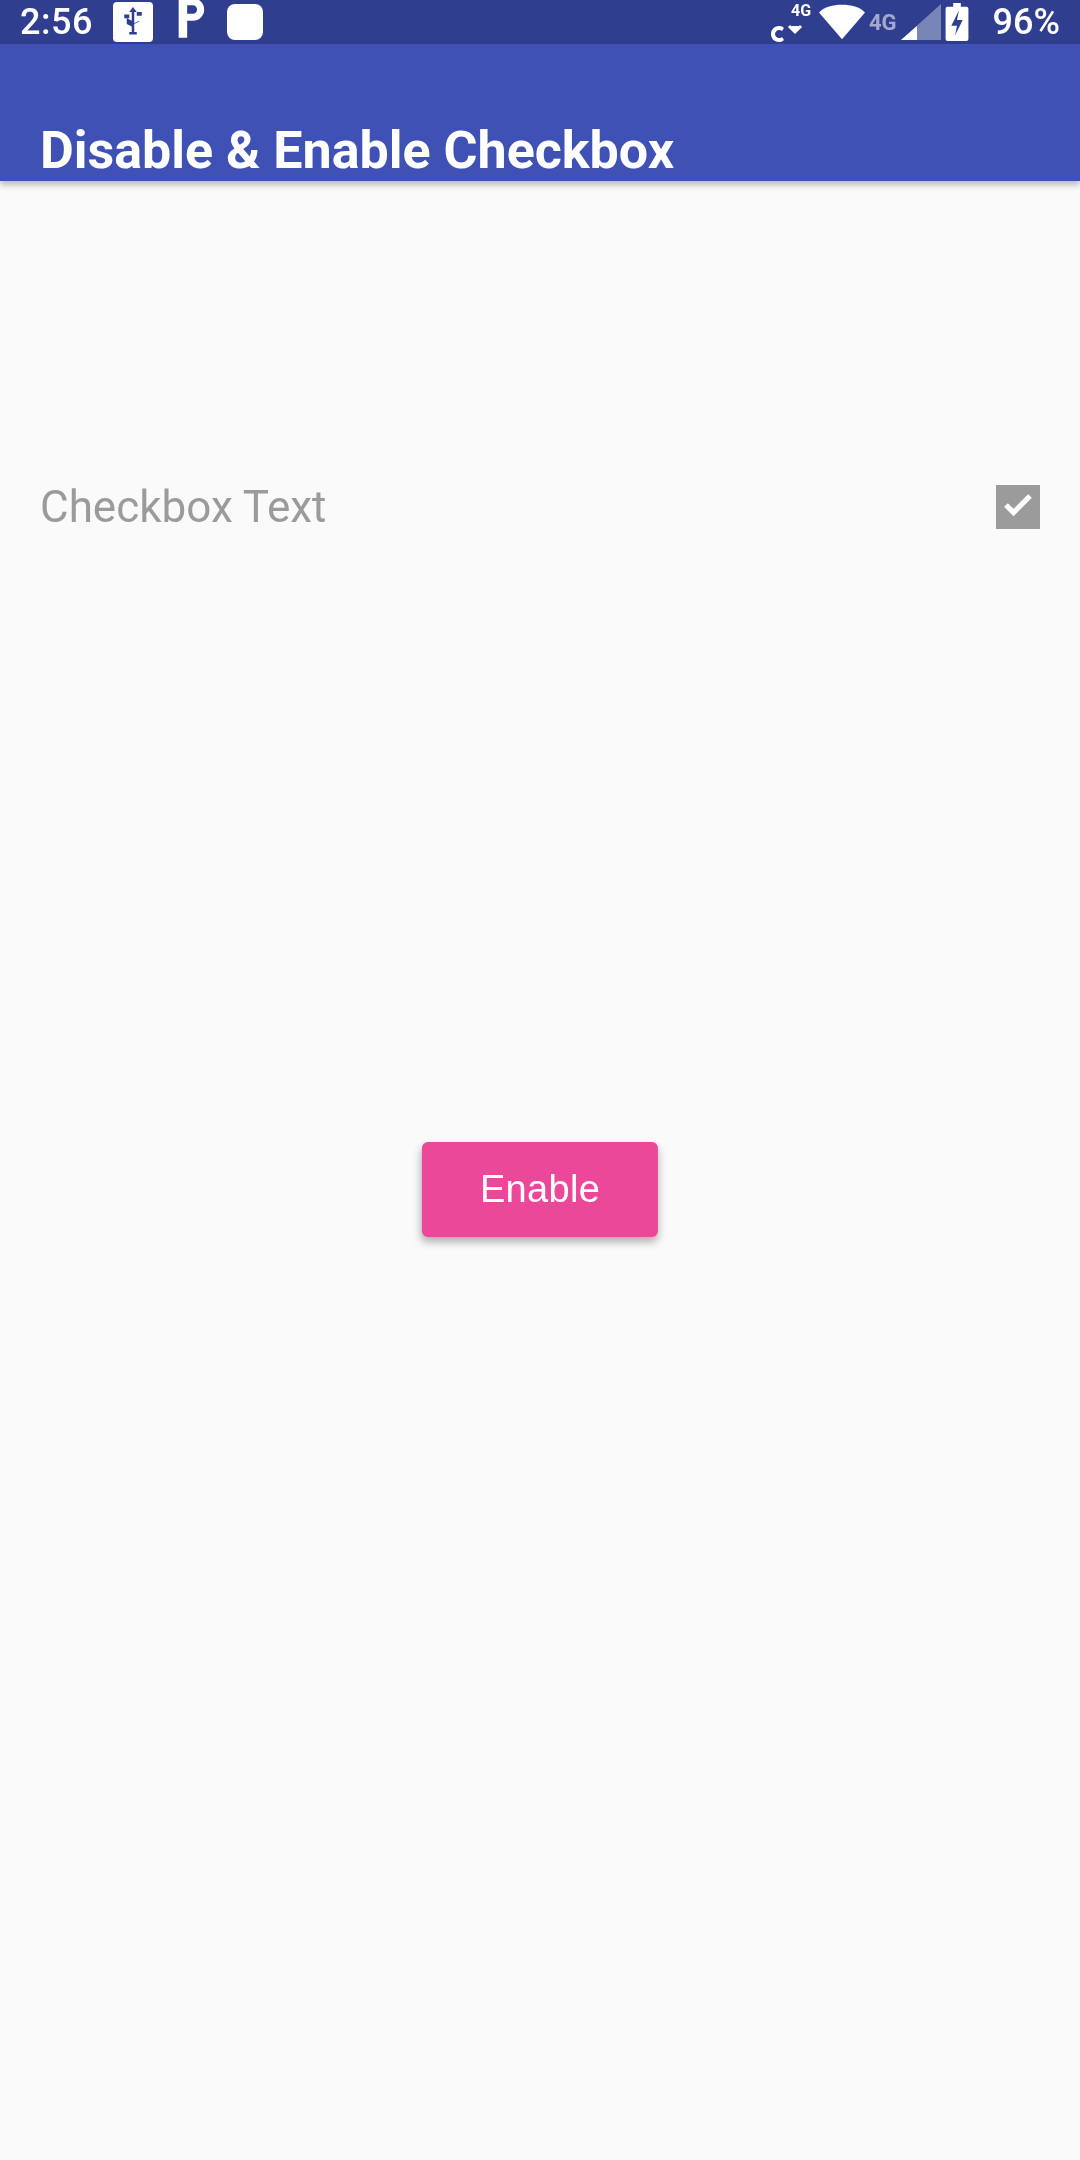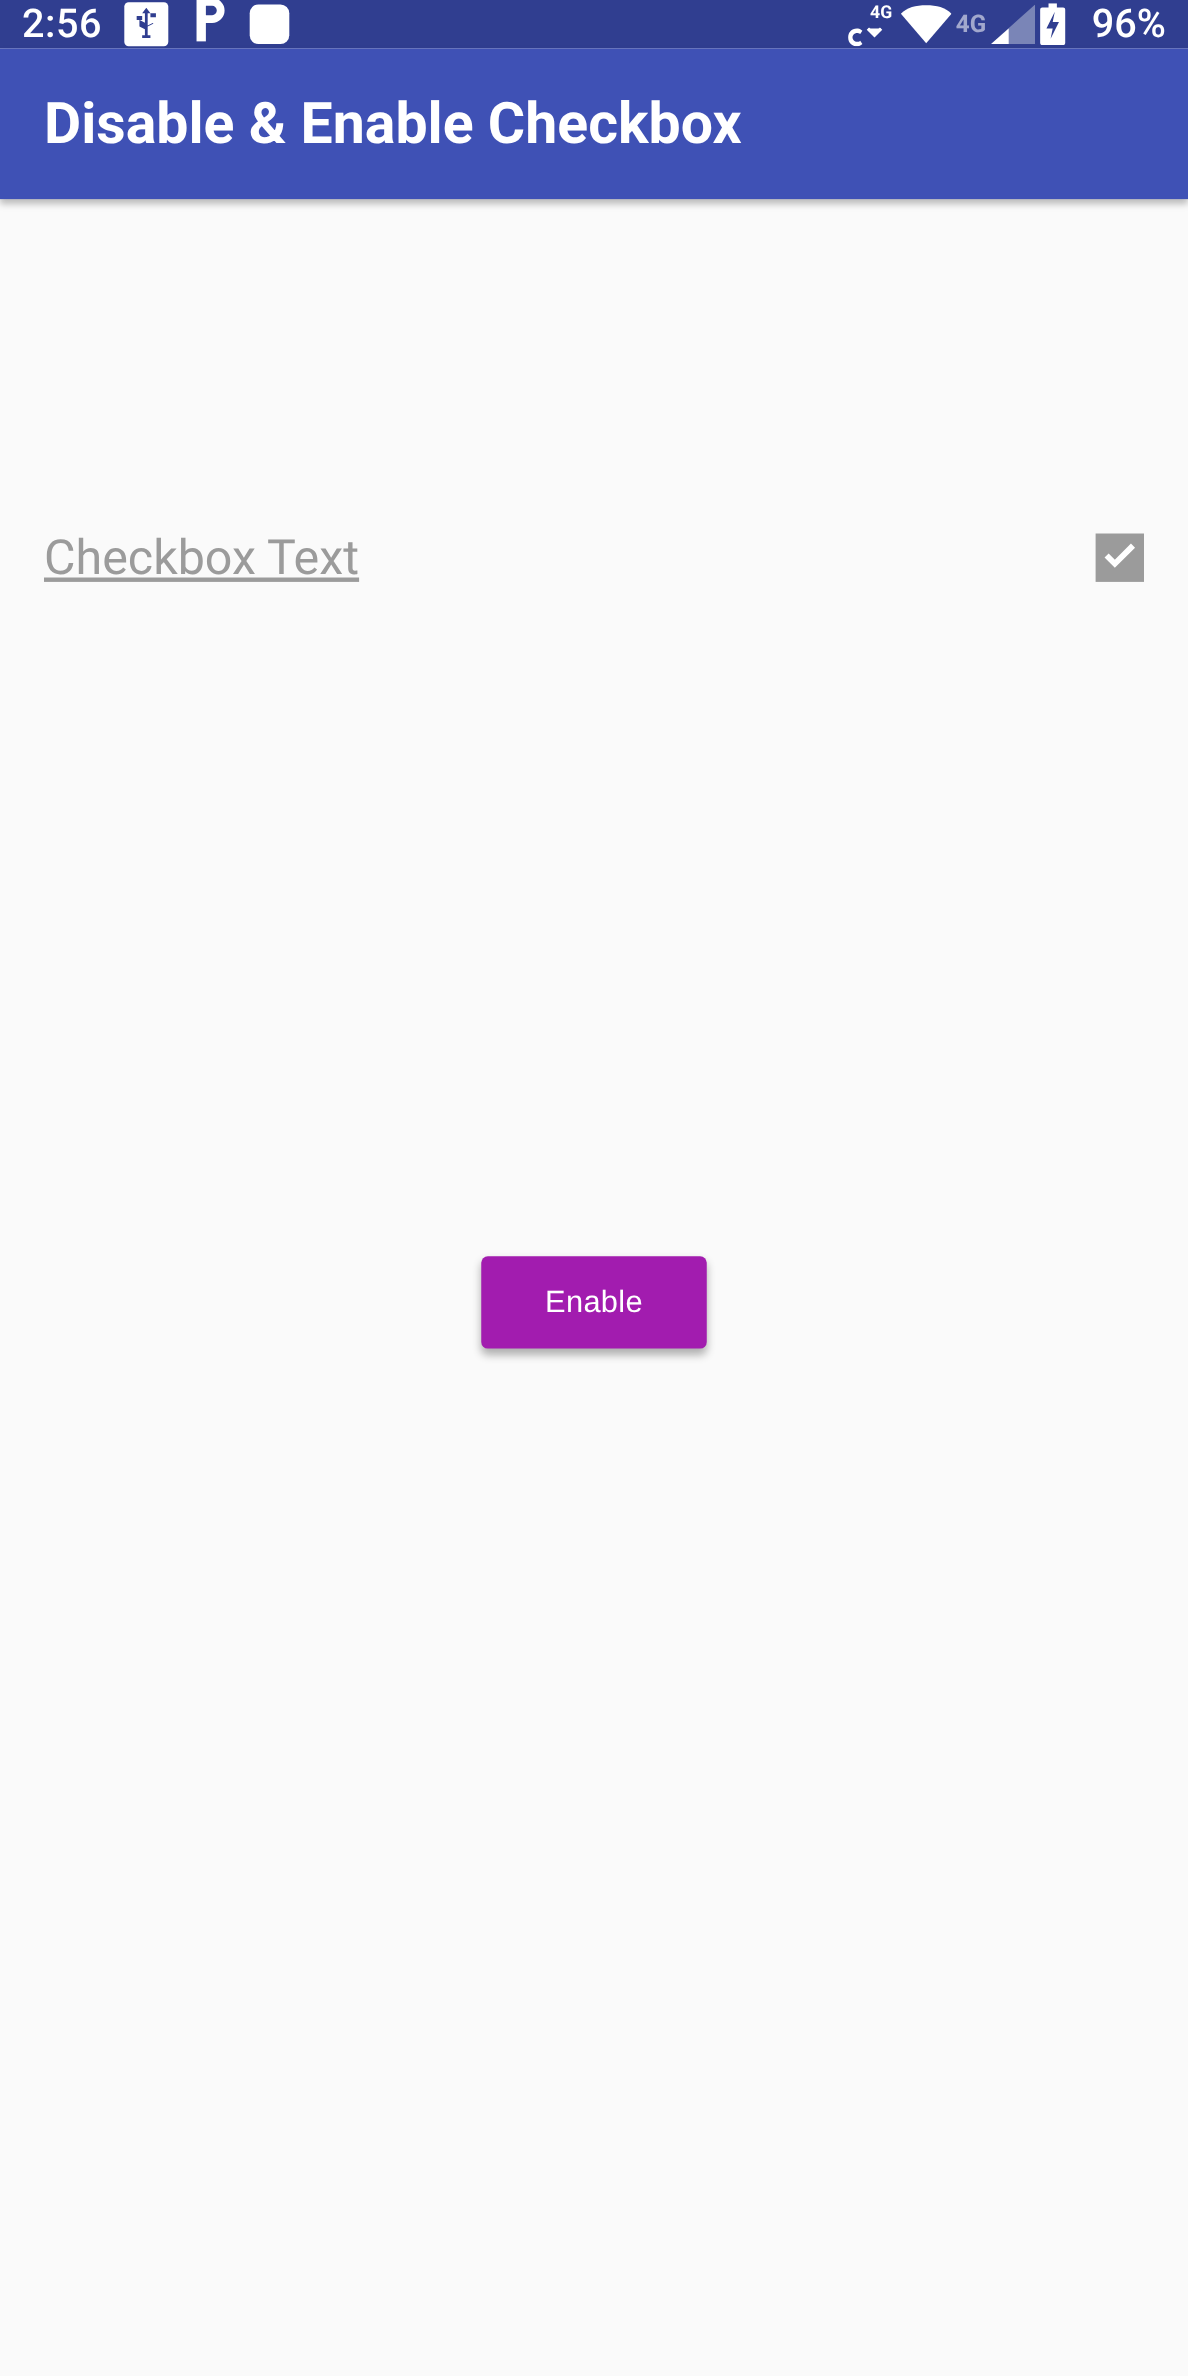--- a/index.html
+++ b/index.html
@@ -21,21 +21,21 @@
     display: flex; align-items: center; justify-content: center;
   }
   .usb-icon svg { width: 30px; height: 30px; }
   .p-icon { font-size: 34px; font-weight: 700; color: #fff; }
   .square-icon { width: 36px; height: 36px; background: #fff; border-radius: 8px; }
   .battery-text { font-size: 36px; font-weight: 500; margin-left: 20px; }
   .status-right svg { display:block; }
   .app-bar {
     height: 137px;
     background: #3f51b5;
-    display: flex; align-items: center;
+    display: flex; align-items: flex-end;
     padding: 0 40px;
     box-shadow: 0 4px 6px rgba(0,0,0,0.25);
     position: relative; z-index: 2;
   }
   .app-title { color: #ffffff; font-size: 52px; font-weight: 700; }
   .content {
     padding: 40px;
     background: #fafafa;
     height: calc(2160px - 59px - 137px);
     position: relative;
@@ -44,36 +44,35 @@
     position: absolute;
     top: 300px;
     left: 40px; right: 40px;
     display: flex;
     align-items: center;
     justify-content: space-between;
   }
   .checkbox-label {
     font-size: 44px;
     color: #9b9b9b;
-    text-decoration: underline;
   }
   .checkbox-box {
     width: 44px; height: 44px;
     background: #9b9b9b;
     display: flex; align-items: center; justify-content: center;
   }
   .checkbox-box svg { width: 36px; height: 36px; }
   .btn {
     position: absolute;
     top: 961px;
     left: 50%;
     transform: translateX(-50%);
-    background: #a21caf;
+    background: #ec4899;
     color: #ffffff;
-    font-size: 28px;
+    font-size: 38px;
     font-weight: 500;
     padding: 26px 58px;
     border: none;
     border-radius: 6px;
     box-shadow: 0 5px 8px rgba(0,0,0,0.3);
     letter-spacing: 0.3px;
   }
   .dim { opacity: 0.55; }
 </style>
 </head>

